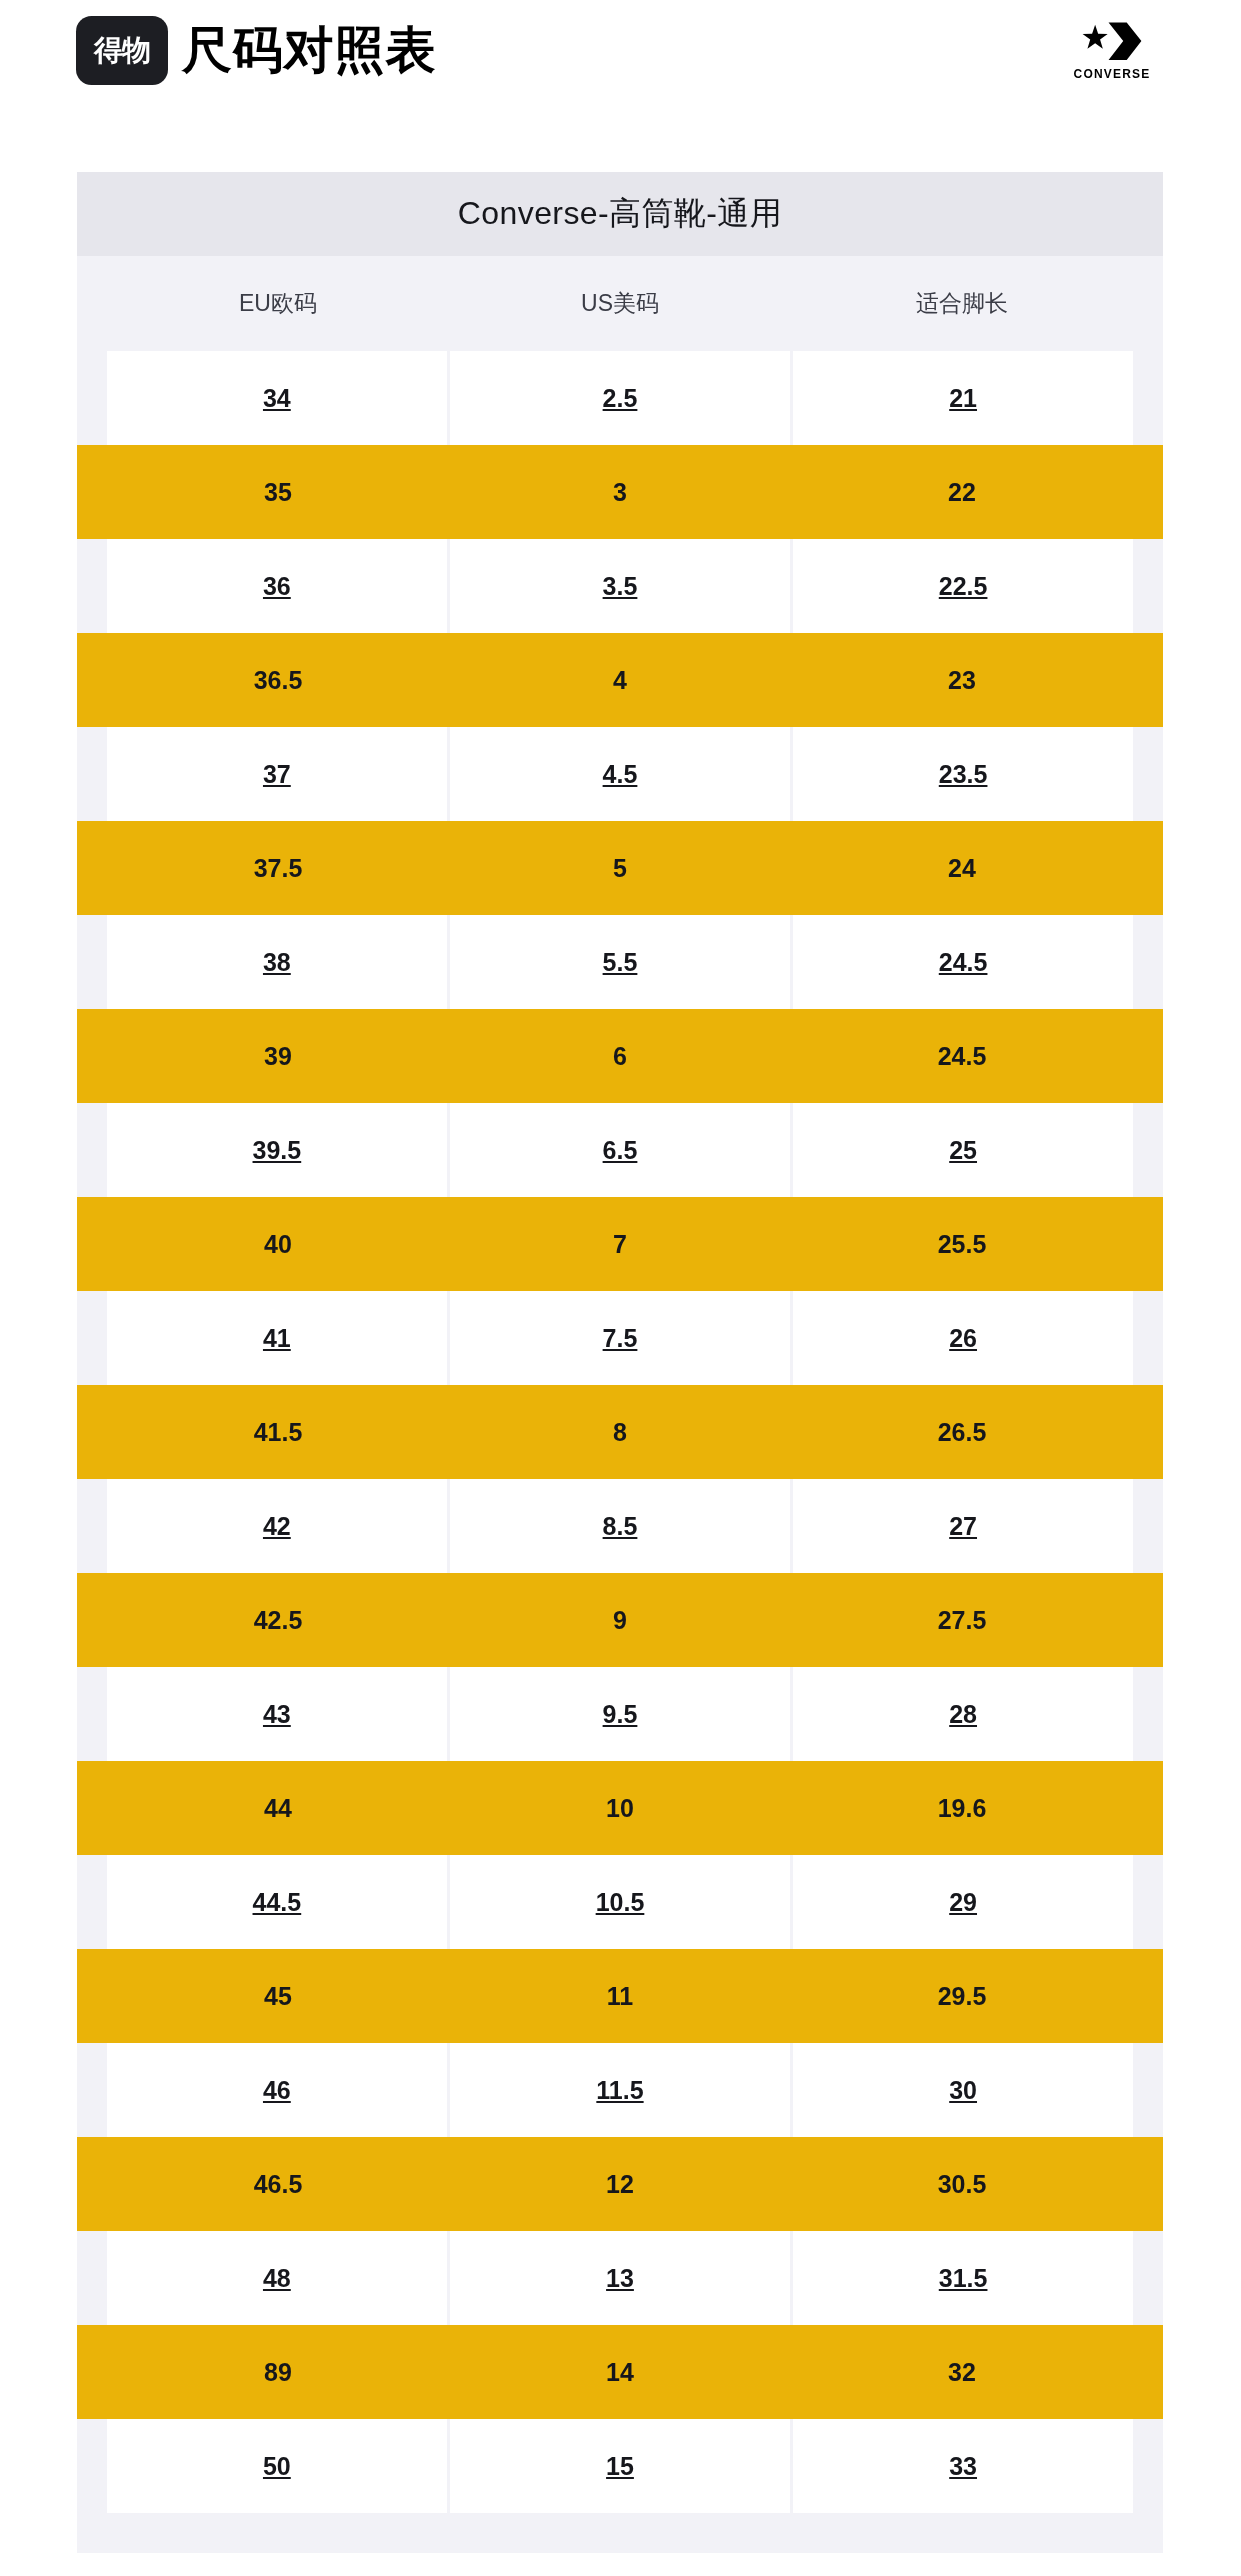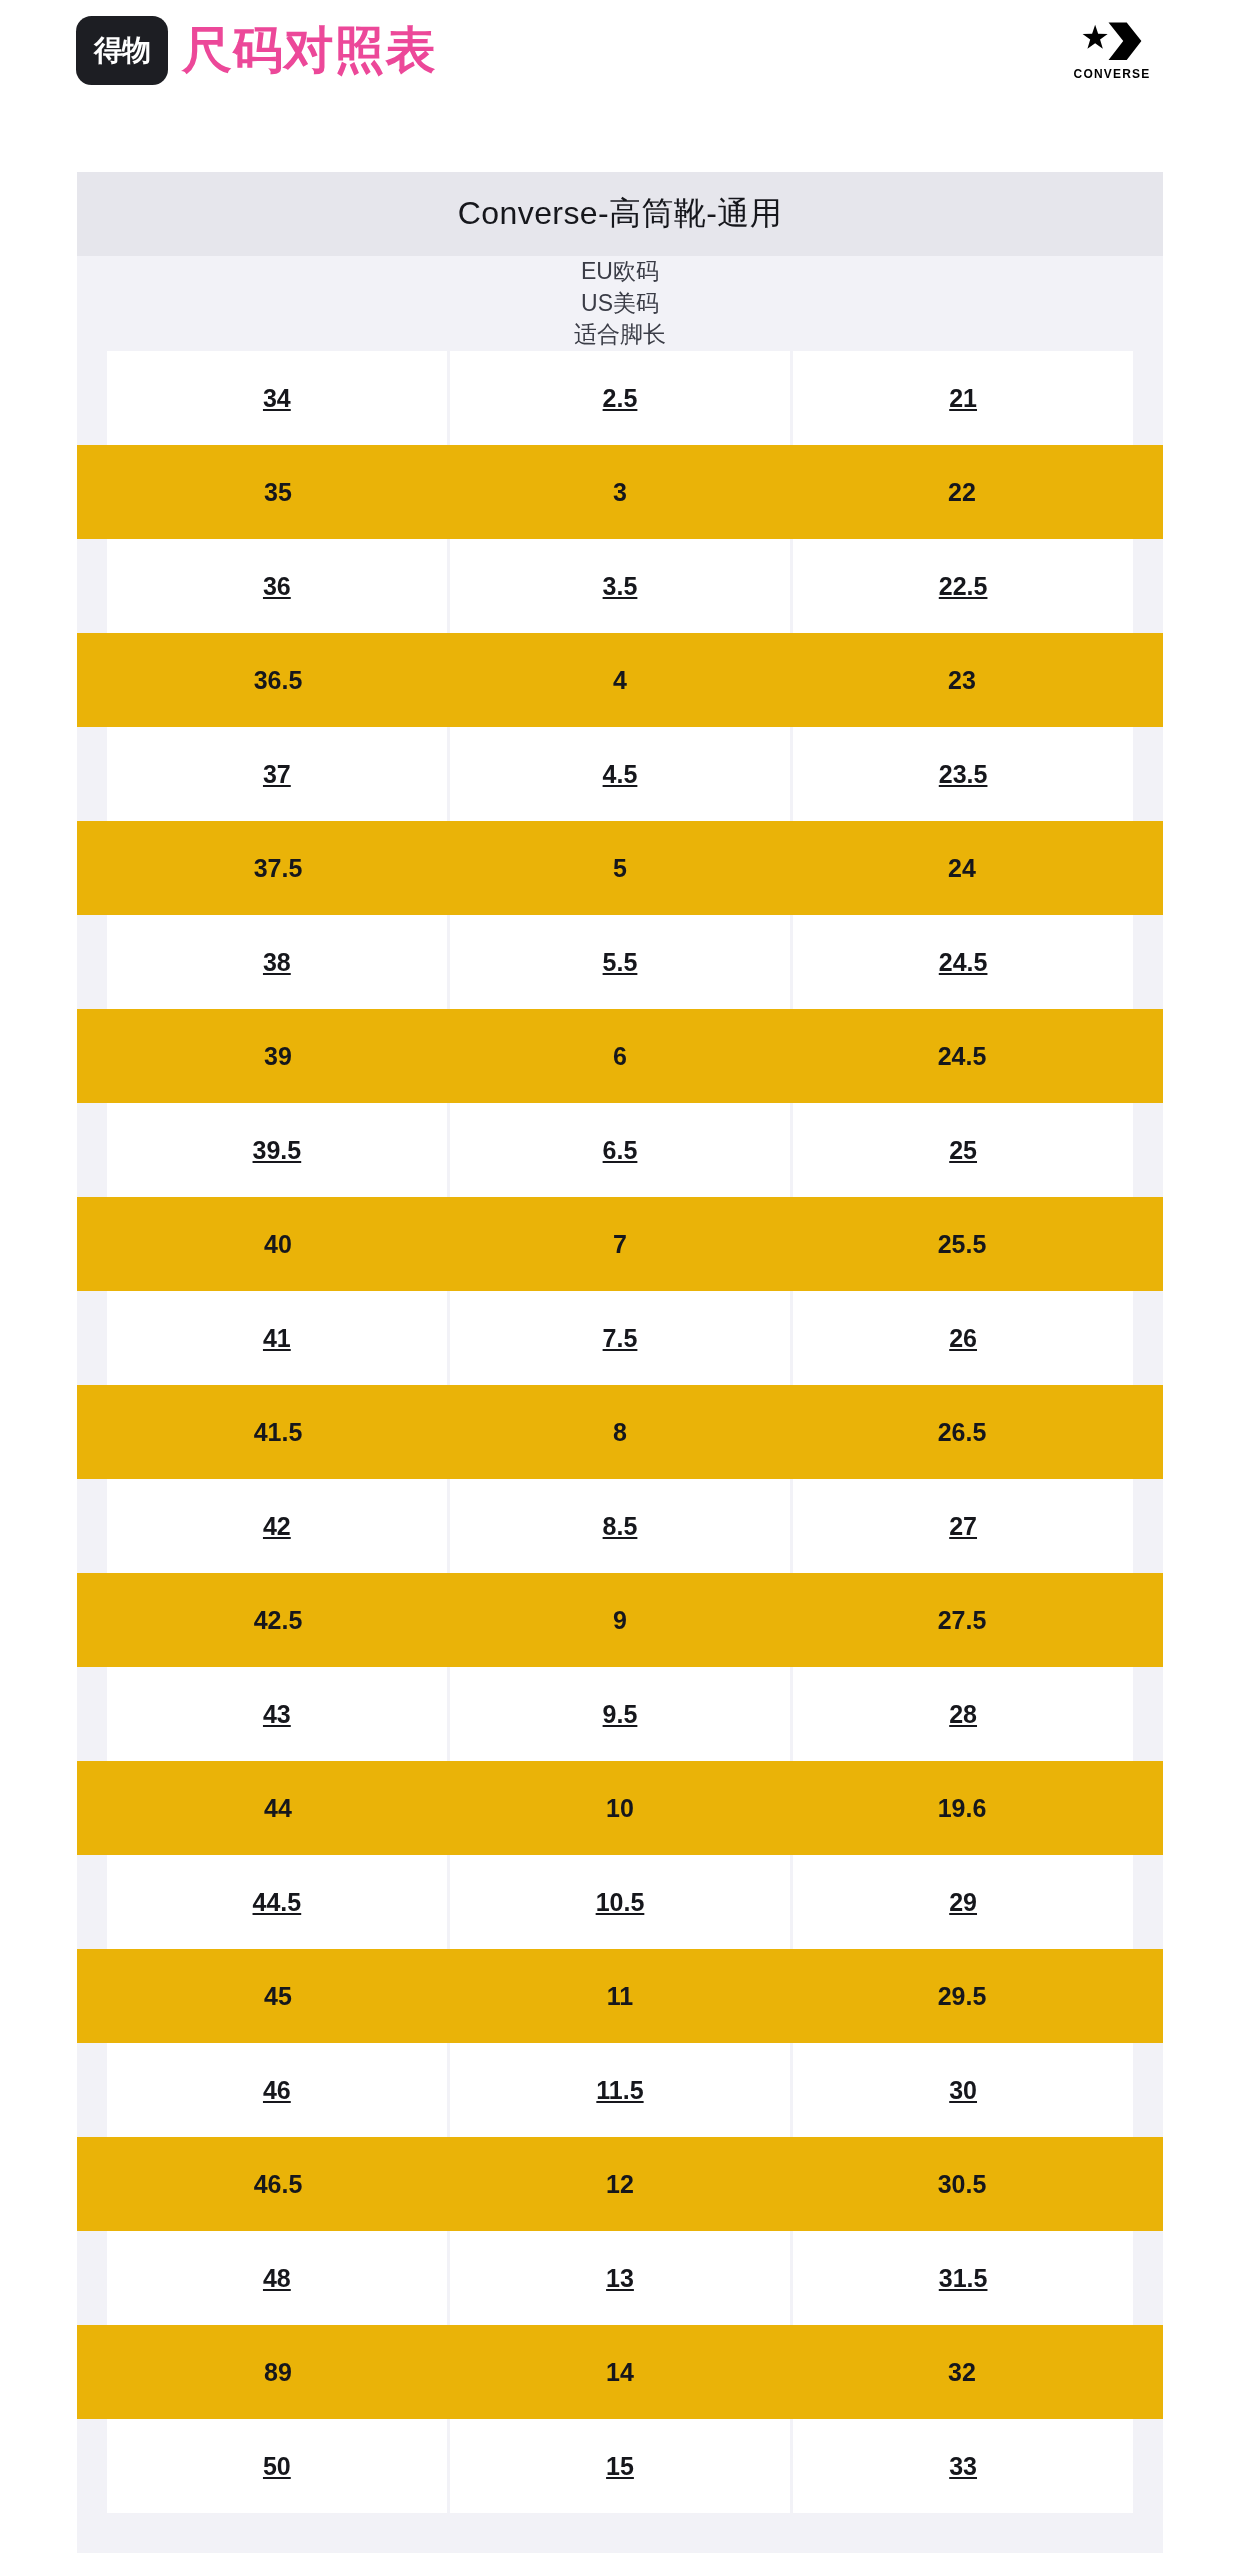--- a/index.html
+++ b/index.html
@@ -41,21 +41,21 @@
     font-size: 29px;
     font-weight: 700;
     letter-spacing: -0.9px;
     line-height: 1;
     font-family: "Liberation Sans", "DejaVu Sans", sans-serif;
   }
   .header-title {
     margin-left: 13.8px;
     font-size: 50px;
     font-weight: 700;
-    color: #ec4899;
+    color: #000000;
     letter-spacing: 0.9px;
     line-height: 1;
     white-space: nowrap;
   }
 
   .converse-brand {
     position: absolute;
     right: 74px;
     top: 19px;
     width: 112px;
@@ -99,21 +99,20 @@
     font-weight: 400;
     letter-spacing: 0.4px;
   }
   .table-colhead {
     display: flex;
     height: 95px;
     align-items: center;
     background: #f2f2f7;
     padding: 0 30px;
     box-sizing: border-box;
-    flex-direction: column;
   }
   .table-colhead .cell {
     flex: 1 1 0;
     text-align: center;
     font-size: 23px;
     color: #3b3d47;
     font-weight: 400;
   }
 
   .table-body {

